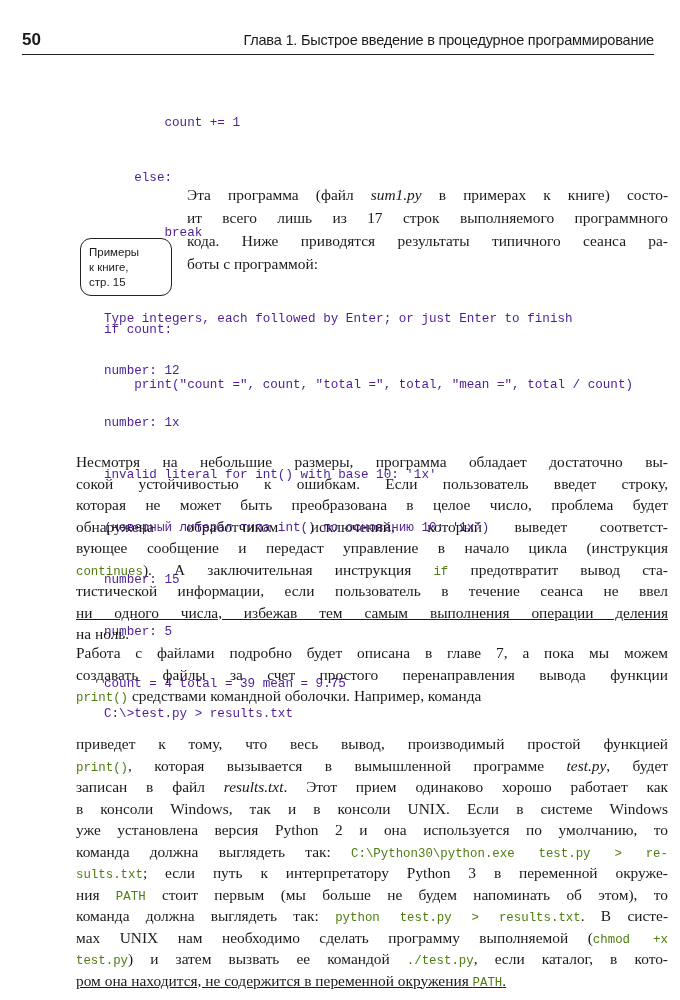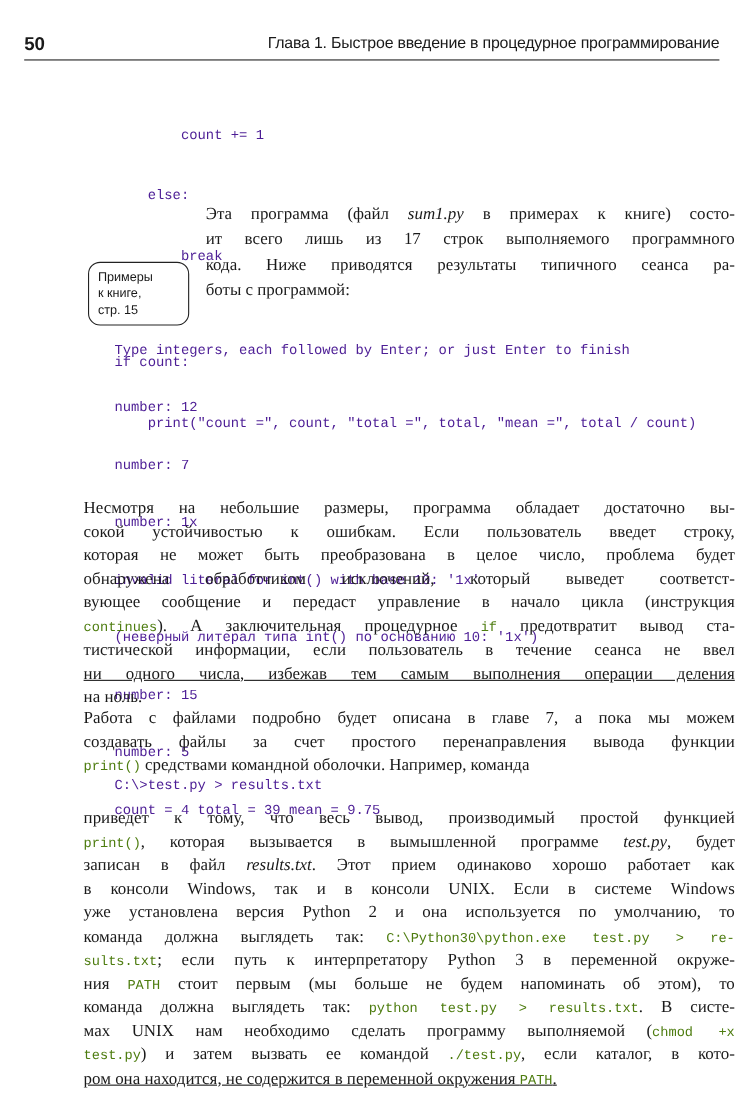--- a/index.html
+++ b/index.html
@@ -42,36 +42,35 @@
 <div class="intro-line" style="top:185px;">
   <span>Эта программа (файл </span><i>sum1.py</i><span> в примерах к книге) состо-</span>
 </div>
 <div class="intro-line" style="top:208px;">ит всего лишь из 17 строк выполняемого программного</div>
 <div class="intro-line" style="top:231px;">кода. Ниже приводятся результаты типичного сеанса ра-</div>
 <div class="intro-line last" style="top:254px;">боты с программой:</div>
 
 <div class="code" style="left:104px; top:276px; line-height:17.4px;">
   <div>Type integers, each followed by Enter; or just Enter to finish</div>
   <div>number: 12</div>
-  <div>number: 7</div>
   <div>number: 1x</div>
   <div>invalid literal for int() with base 10: '1x'</div>
   <div>(неверный литерал типа int() по основанию 10: '1x')</div>
   <div>number: 15</div>
   <div>number: 5</div>
   <div>count = 4 total = 39 mean = 9.75</div>
 </div>
 
 <div class="body-line" style="top: 452px;">Несмотря на небольшие размеры, программа обладает достаточно вы-</div>
 <div class="body-line" style="top: 473.5px;">сокой устойчивостью к ошибкам. Если пользователь введет строку,</div>
 <div class="body-line" style="top: 495px;">которая не может быть преобразована в целое число, проблема будет</div>
 <div class="body-line" style="top: 516.5px;">обнаружена обработчиком исключений, который выведет соответст-</div>
 <div class="body-line" style="top: 538px;">вующее сообщение и передаст управление в начало цикла (инструкция</div>
 <div class="body-line" style="top: 559.5px;">
-  <span class="mono">continues</span><span>). А заключительная процедурное </span><span class="mono">if</span><span> предотвратит вывод ста-</span>
+  <span class="mono">continues</span><span>). А заключительная инструкция </span><span class="mono">if</span><span> предотвратит вывод ста-</span>
 </div>
 <div class="body-line" style="top: 581px;">тистической информации, если пользователь в течение сеанса не ввел</div>
 <div class="body-line" style="top: 602.5px; text-decoration: underline;">ни одного числа, избежав тем самым выполнения операции деления</div>
 <div class="body-line last" style="top: 624px;">на ноль.</div>
 
 <div class="body-line" style="top: 643px;">Работа с файлами подробно будет описана в главе 7, а пока мы можем</div>
 <div class="body-line" style="top: 664.5px;">создавать файлы за счет простого перенаправления вывода функции</div>
 <div class="body-line last" style="top: 686px;">
   <span class="mono">print()</span><span> средствами командной оболочки. Например, команда</span>
 </div>

